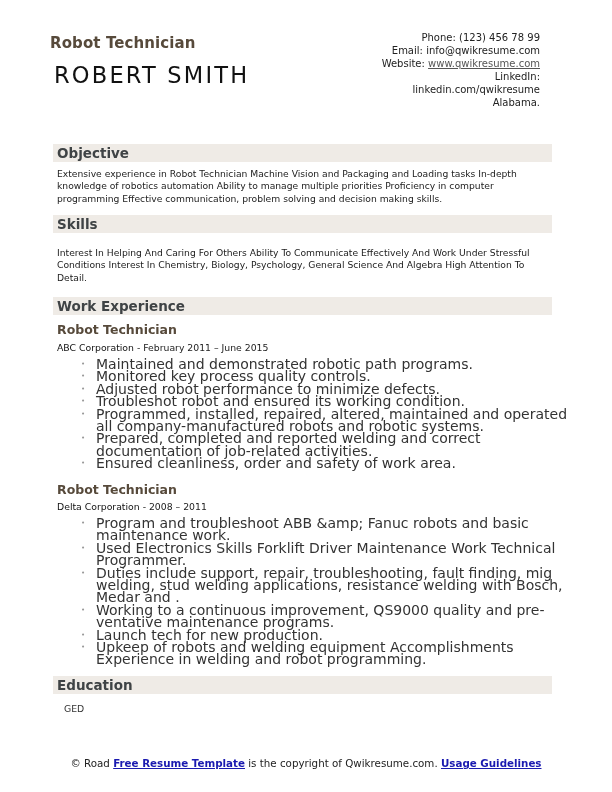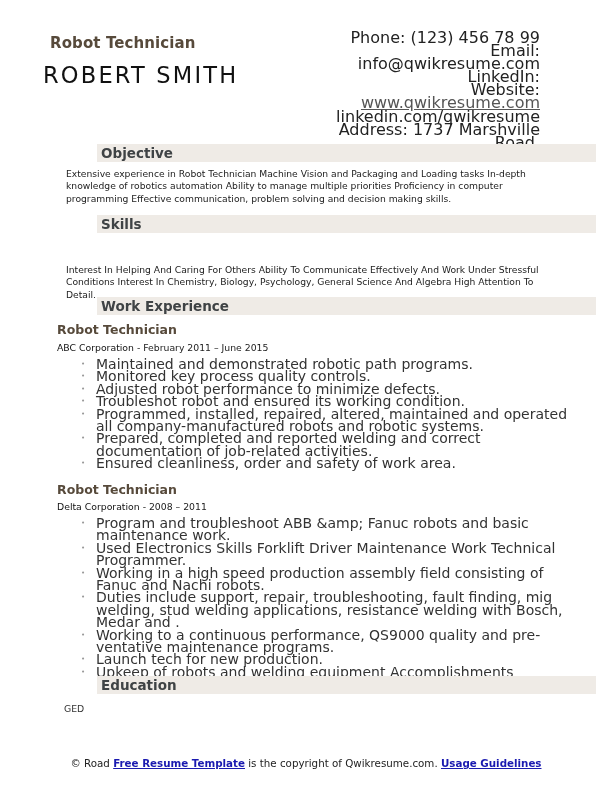--- a/index.html
+++ b/index.html
@@ -6,40 +6,40 @@
     html, body { width: 612px; height: 792px; background: #ffffff; overflow: hidden; }
     body { font-family: "DejaVu Sans", sans-serif; color: #222; position: relative; }
 
     .page { position: absolute; left: 0; top: 0; width: 603px; height: 792px; }
 
     .job-title-top {
       position: absolute; left: 50px; top: 34px;
       font-size: 15px; font-weight: bold; color: #574a3b; letter-spacing: 0.1px;
     }
     .name {
-      position: absolute; left: 43px; top: 62px;
+      position: absolute; left: 54px; top: 62px;
       font-size: 22.5px; font-weight: normal; color: #111; letter-spacing: 2.2px;
     }
 
     .contact {
       position: absolute; right: 63px; top: 31px; width: 220px;
-      text-align: right; font-size: 16px; line-height: 13.1px; color: #222;
+      text-align: right; font-size: 10px; line-height: 13.1px; color: #222;
     }
     .contact .link { color: #555; text-decoration: underline; }
 
     .section-header {
       position: absolute; left: 53px; width: 499px; height: 18px;
       background: #efebe6;
       font-size: 13.5px; font-weight: bold; color: #3f4345;
-      padding-left: 4px; line-height: 18px; margin-left: 44px;
+      padding-left: 4px; line-height: 18px;
     }
 
     .para {
       position: absolute; left: 57px; width: 490px;
-      font-size: 9.2px; line-height: 12.4px; color: #222; margin-left: 9px;
+      font-size: 9.2px; line-height: 12.4px; color: #222;
     }
 
     .job-title {
       position: absolute; left: 57px;
       font-size: 12.5px; font-weight: bold; color: #574a3b;
     }
     .job-company {
       position: absolute; left: 57px;
       font-size: 9.3px; color: #222;
     }
@@ -69,55 +69,53 @@
 <body>
 
 <div class="page">
 
   <div class="job-title-top">Robot Technician</div>
   <div class="name">ROBERT SMITH</div>
 
   <div class="contact">
     <div><span>Phone:</span> <span>(123) 456 78 99</span></div>
     <div><span>Email:</span> <span>info@qwikresume.com</span></div>
+    <div><span>Website:</span> <span class="link">www.qwikresume.com</span></div>
     <div>LinkedIn:</div>
-    <div><span>Website:</span> <span class="link">www.qwikresume.com</span></div>
     <div>linkedin.com/qwikresume</div>
-    <div><span>Address:</span> <span>1737 Marshville Road,</span></div>
     <div>Alabama.</div>
   </div>
 
   <div class="section-header" style="top:144px;">Objective</div>
   <div class="para" style="top:168px;">Extensive experience in Robot Technician Machine Vision and Packaging and Loading tasks In-depth knowledge of robotics automation Ability to manage multiple priorities Proficiency in computer programming Effective communication, problem solving and decision making skills.</div>
 
   <div class="section-header" style="top:215px;">Skills</div>
-  <div class="para" style="top:264px;">Interest In Helping And Caring For Others Ability To Communicate Effectively And Work Under Stressful Conditions Interest In Chemistry, Biology, Psychology, General Science And Algebra High Attention To Detail.</div>
+  <div class="para" style="top:247px;">Interest In Helping And Caring For Others Ability To Communicate Effectively And Work Under Stressful Conditions Interest In Chemistry, Biology, Psychology, General Science And Algebra High Attention To Detail.</div>
 
   <div class="section-header" style="top:297px;">Work Experience</div>
 
   <div class="job-title" style="top:322px;">Robot Technician</div>
   <div class="job-company" style="top:342px;"><b>ABC Corporation</b><span> - February 2011 – June 2015</span></div>
   <ul class="bullets" style="top:358px;">
     <li>Maintained and demonstrated robotic path programs.</li>
     <li>Monitored key process quality controls.</li>
     <li>Adjusted robot performance to minimize defects.</li>
     <li>Troubleshot robot and ensured its working condition.</li>
     <li>Programmed, installed, repaired, altered, maintained and operated all company-manufactured robots and robotic systems.</li>
     <li>Prepared, completed and reported welding and correct documentation of job-related activities.</li>
     <li>Ensured cleanliness, order and safety of work area.</li>
   </ul>
 
   <div class="job-title" style="top:482px;">Robot Technician</div>
   <div class="job-company" style="top:501px;"><b>Delta Corporation</b><span> - 2008 – 2011</span></div>
   <ul class="bullets" style="top:517px;">
     <li>Program and troubleshoot ABB &amp;amp; Fanuc robots and basic maintenance work.</li>
     <li>Used Electronics Skills Forklift Driver Maintenance Work Technical Programmer.</li>
-    <li>Working in a high speed production assembly field consisting of Fanuc and Nachi robots.</li>
     <li>Duties include support, repair, troubleshooting, fault finding, mig welding, stud welding applications, resistance welding with Bosch, Medar and .</li>
-    <li>Working to a continuous performance, QS9000 quality and pre-ventative maintenance programs.</li>
+    <li>Working to a continuous improvement, QS9000 quality and pre-ventative maintenance programs.</li>
     <li>Launch tech for new production.</li>
     <li>Upkeep of robots and welding equipment Accomplishments Experience in welding and robot programming.</li>
   </ul>
 
   <div class="section-header" style="top:676px;">Education</div>
   <div class="edu-item">GED</div>
 
   <div class="footer">
     <span>© Road </span><a>Free Resume Template</a><span> is the copyright of Qwikresume.com. </span><a>Usage Guidelines</a>
   </div>

